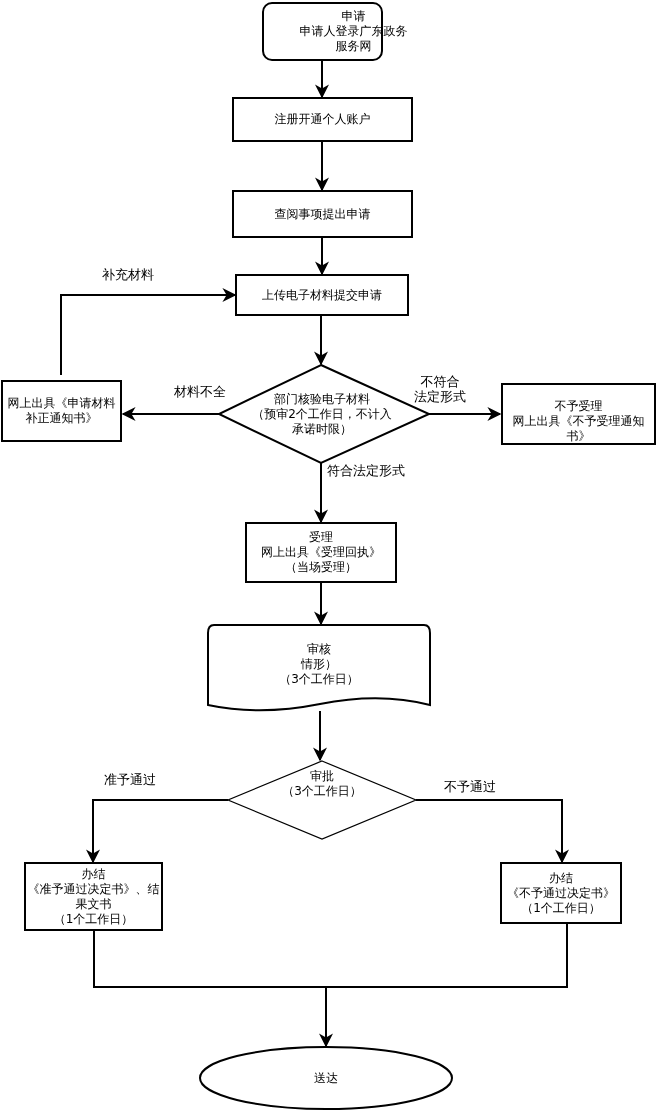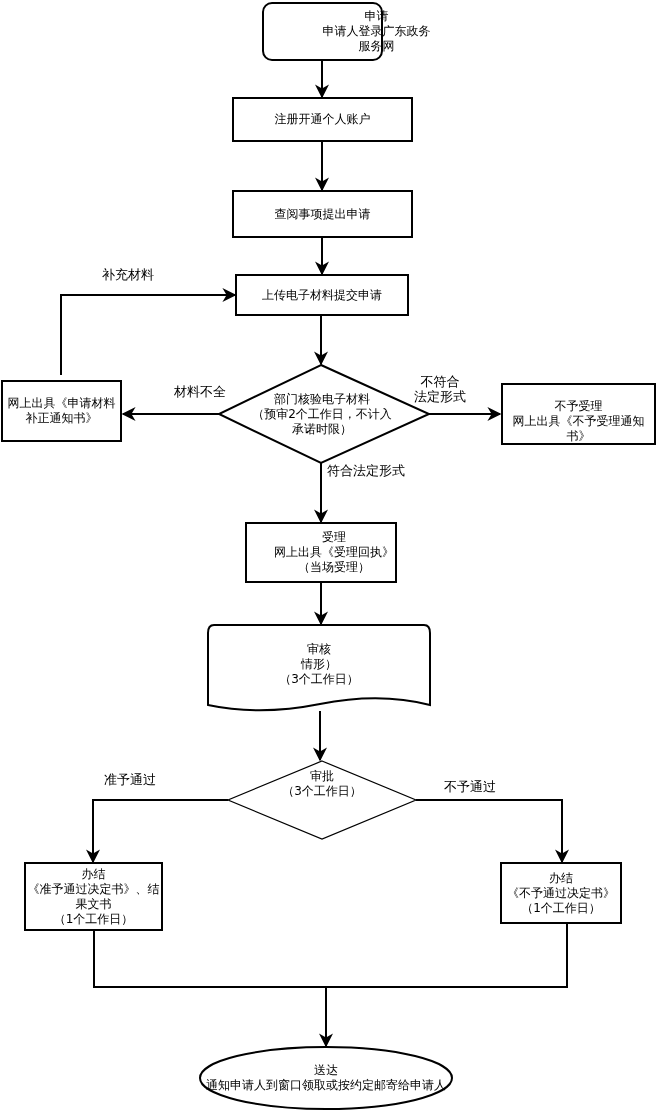--- a/index.html
+++ b/index.html
@@ -51,21 +51,21 @@
     <line x1="321" y1="582" x2="321" y2="624" marker-end="url(#arrow)"></line>
     <line x1="320" y1="711" x2="320" y2="760" marker-end="url(#arrow)"></line>
     <polyline points="228,800 93,800 93,862" marker-end="url(#arrow)"></polyline>
     <polyline points="416,800 562,800 562,862" marker-end="url(#arrow)"></polyline>
     <polyline points="94,930 94,987 326,987"></polyline>
     <polyline points="567,923 567,987 326,987"></polyline>
     <line x1="326" y1="987" x2="326" y2="1046" marker-end="url(#arrow)"></line>
   </g>
 </svg>
 
-<div class="node-text" style="left:269px;top:3px;width:119px;height:57px;padding-left:48px;">
+<div class="node-text" style="left:246px;top:3px;width:119px;height:57px;padding-left:48px;">
   <span>申请</span>
   <span>申请人登录广东政务</span>
   <span>服务网</span>
 </div>
 
 <div class="node-text" style="left:233px;top:98px;width:179px;height:43px;">
   <span>注册开通个人账户</span>
 </div>
 
 <div class="node-text" style="left:233px;top:191px;width:179px;height:46px;">
@@ -86,21 +86,21 @@
   <span>网上出具《申请材料</span>
   <span>补正通知书》</span>
 </div>
 
 <div class="node-text" style="left:502px;top:384px;width:153px;height:60px;justify-content:flex-end;">
   <span>不予受理</span>
   <span>网上出具《不予受理通知</span>
   <span>书》</span>
 </div>
 
-<div class="node-text" style="left:246px;top:523px;width:150px;height:59px;margin-left:13px;">
+<div class="node-text" style="left:246px;top:523px;width:150px;height:59px;">
   <span>受理</span>
   <span>网上出具《受理回执》</span>
   <span>（当场受理）</span>
 </div>
 
 <div class="node-text" style="left:206px;top:630px;width:226px;height:68px;">
   <span>审核</span>
   <span>情形）</span>
   <span>（3个工作日）</span>
 </div>
@@ -118,21 +118,20 @@
 </div>
 
 <div class="node-text" style="left:501px;top:863px;width:120px;height:60px;">
   <span>办结</span>
   <span>《不予通过决定书》</span>
   <span>（1个工作日）</span>
 </div>
 
 <div class="node-text" style="left:196px;top:1048px;width:260px;height:60px;">
   <span>送达</span>
-  <span style="white-space:nowrap;">通知申请人到窗口领取或按约定邮寄给申请人</span>
 </div>
 
 <div class="edge-label" style="left:102px;top:267px;">补充材料</div>
 <div class="edge-label" style="left:174px;top:384px;">材料不全</div>
 <div class="edge-label" style="left:414px;top:374px;">
   <div>不符合</div>
   <div>法定形式</div>
 </div>
 <div class="edge-label" style="left:327px;top:463px;">符合法定形式</div>
 <div class="edge-label" style="left:104px;top:772px;">准予通过</div>

